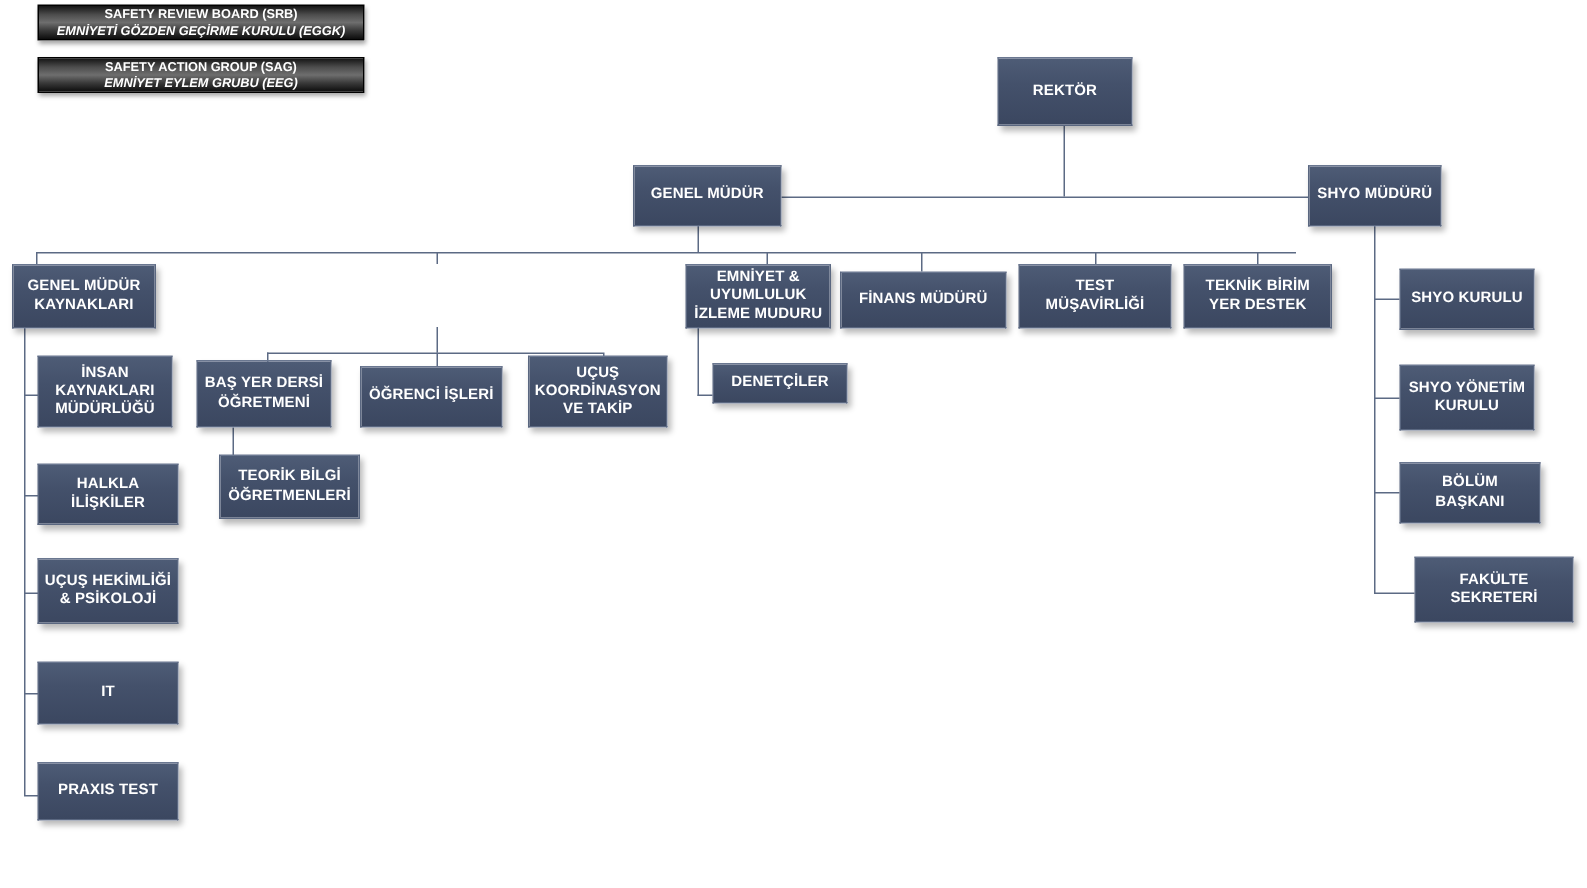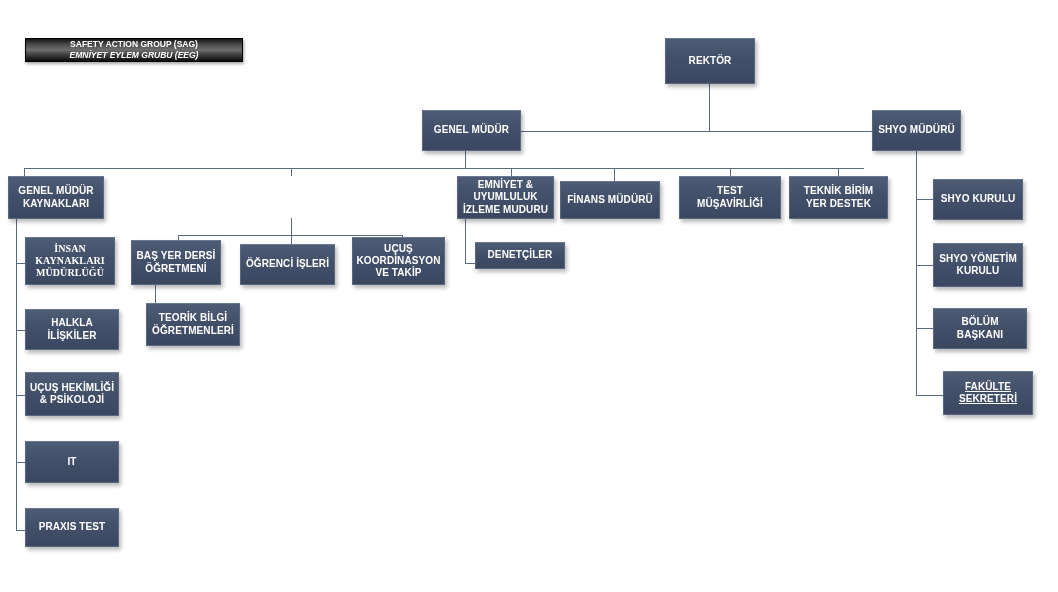--- a/index.html
+++ b/index.html
@@ -64,20 +64,24 @@
     z-index: 1;
   }
   .conn.h { height: 1px; }
   .conn.v { width: 1px; }
 </style>
 </head>
 <body>
 
 <div id="canvas">
 
+  <div class="legend" style="left:25px; top:3px; width:218px; height:24px;">
+    <span class="l1">SAFETY REVIEW BOARD (SRB)</span>
+    <span class="l2">EMNİYETİ GÖZDEN GEÇİRME KURULU (EGGK)</span>
+  </div>
   <div class="legend" style="left:25px; top:38px; width:218px; height:24px;">
     <span class="l1">SAFETY ACTION GROUP (SAG)</span>
     <span class="l2">EMNİYET EYLEM GRUBU (EEG)</span>
   </div>
 
   <div class="conn v" style="left:709px; top:84px; height:47px;"></div>
 
   <div class="conn h" style="left:521px; top:131px; width:351px;"></div>
 
   <div class="conn v" style="left:465px; top:150px; height:18px;"></div>
@@ -136,39 +140,39 @@
 
 
   <div class="node" style="left:457px; top:176px; width:97px; height:43px;">
     <div>
       <span>EMNİYET &amp;</span>
       <span>UYUMLULUK</span>
       <span>İZLEME MUDURU</span>
     </div>
   </div>
 
-  <div class="node" style="left:560px; top:181px; width:100px; height:38px;align-items:center;">
+  <div class="node" style="left:560px; top:181px; width:111px; height:38px;align-items:center;">
     <span>FİNANS MÜDÜRÜ</span>
   </div>
 
   <div class="node" style="left:679px; top:176px; width:102px; height:43px;">
     <div>
       <span>TEST</span>
       <span>MÜŞAVİRLİĞİ</span>
     </div>
   </div>
 
   <div class="node" style="left:789px; top:176px; width:99px; height:43px;">
     <div>
       <span>TEKNİK BİRİM</span>
       <span>YER DESTEK</span>
     </div>
   </div>
 
-  <div class="node" style="left:25px; top:237px; width:90px; height:48px;font-family:Liberation Serif, serif;">
+  <div class="node" style="left:25px; top:237px; width:90px; height:48px;">
     <div>
       <span>İNSAN</span>
       <span>KAYNAKLARI</span>
       <span>MÜDÜRLÜĞÜ</span>
     </div>
   </div>
 
   <div class="node" style="left:131px; top:240px; width:90px; height:45px;">
     <div>
       <span>BAŞ YER DERSİ</span>
@@ -226,20 +230,20 @@
     <div>
       <span>SHYO YÖNETİM</span>
       <span>KURULU</span>
     </div>
   </div>
 
   <div class="node" style="left:933px; top:308px; width:94px; height:41px;">
     <span>BÖLÜM BAŞKANI</span>
   </div>
 
-  <div class="node" style="left:943px; top:371px; width:90px; height:44px;text-decoration:underline;">
+  <div class="node" style="left:943px; top:371px; width:106px; height:44px;">
     <div>
       <span>FAKÜLTE</span>
       <span>SEKRETERİ</span>
     </div>
   </div>
 
 </div>
 
 </body></html>

